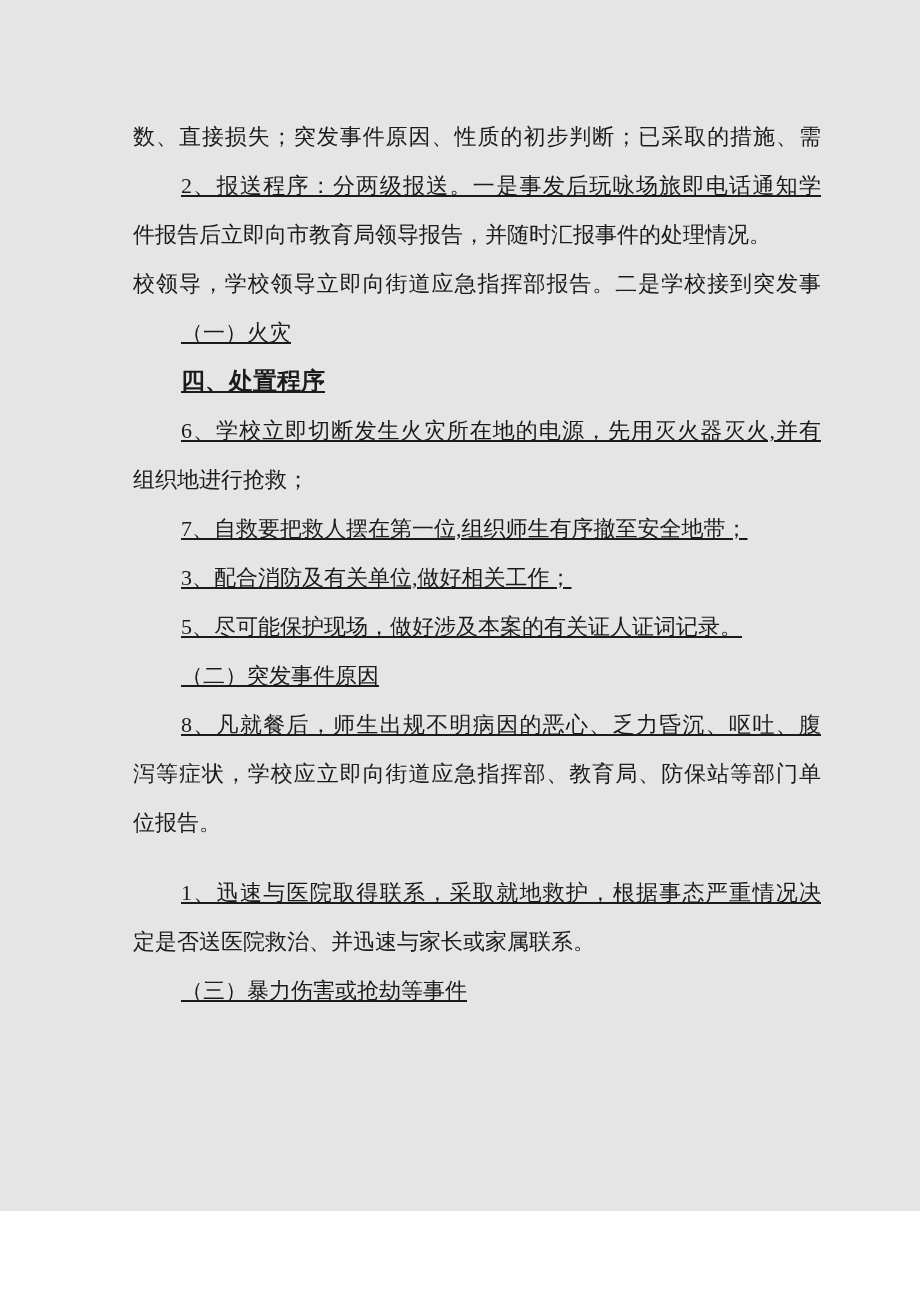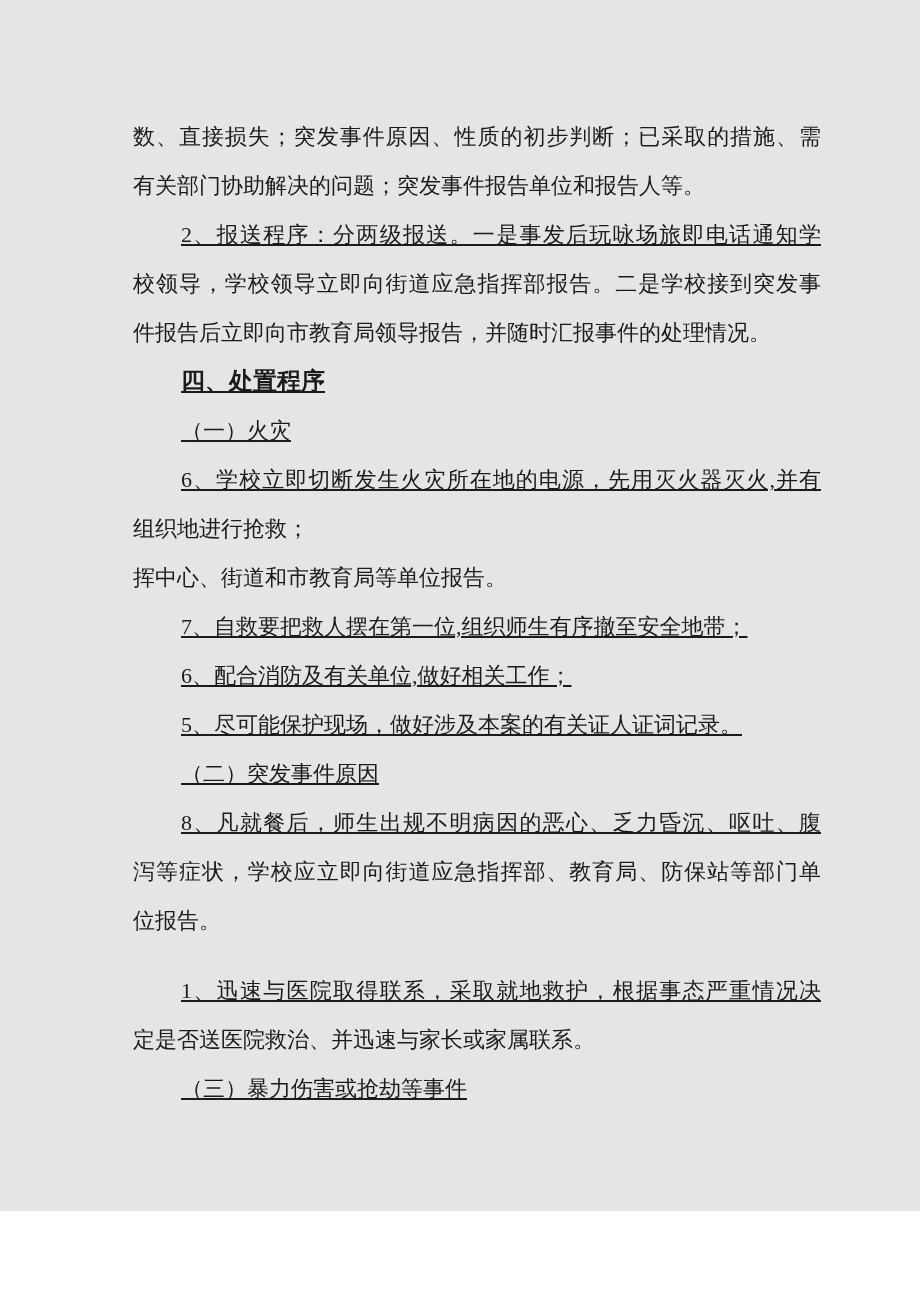--- a/index.html
+++ b/index.html
@@ -39,52 +39,50 @@
   .space-before { margin-top: 21px; }
 </style>
 </head>
 <body>
 
 <div class="page">
   <div class="textblock">
 
     <div class="para">
       <div class="line full">数、直接损失；突发事件原因、性质的初步判断；已采取的措施、需</div>
-      <div class="line">有关部门协助解决的问题；突发事件报告单位和报告人等。</div>
     </div>
 
     <div class="para">
       <div class="line full indent">2、报送程序：分两级报送。一是事发后玩咏场旅即电话通知学</div>
+      <div class="line">件报告后立即向市教育局领导报告，并随时汇报事件的处理情况。</div>
       <div class="line full">校领导，学校领导立即向街道应急指挥部报告。二是学校接到突发事</div>
-      <div class="line">件报告后立即向市教育局领导报告，并随时汇报事件的处理情况。</div>
+    </div>
+
+    <div class="para">
+      <div class="line indent">（一）火灾</div>
     </div>
 
     <div class="para">
       <div class="line indent heading">四、处置程序</div>
-    </div>
-
-    <div class="para">
-      <div class="line indent">（一）火灾</div>
     </div>
 
     <div class="para">
       <div class="line full indent">6、学校立即切断发生火灾所在地的电源，先用灭火器灭火,并有</div>
       <div class="line">组织地进行抢救；</div>
     </div>
 
     <div class="para">
-      <div class="line">挥中心、街道和市教育局等单位报告。</div>
     </div>
 
     <div class="para">
       <div class="line indent">7、自救要把救人摆在第一位,组织师生有序撤至安全地带；</div>
     </div>
 
     <div class="para">
-      <div class="line indent">6、配合消防及有关单位,做好相关工作；</div>
+      <div class="line indent">3、配合消防及有关单位,做好相关工作；</div>
     </div>
 
     <div class="para">
       <div class="line indent">5、尽可能保护现场，做好涉及本案的有关证人证词记录。</div>
     </div>
 
     <div class="para">
       <div class="line indent">（二）突发事件原因</div>
     </div>
 

